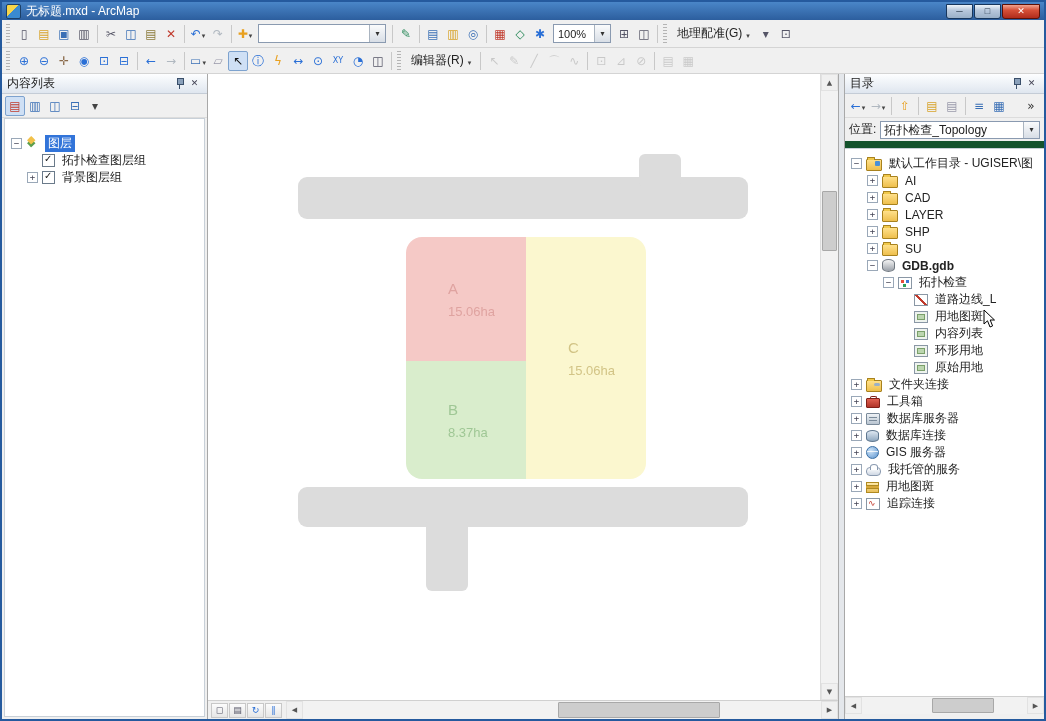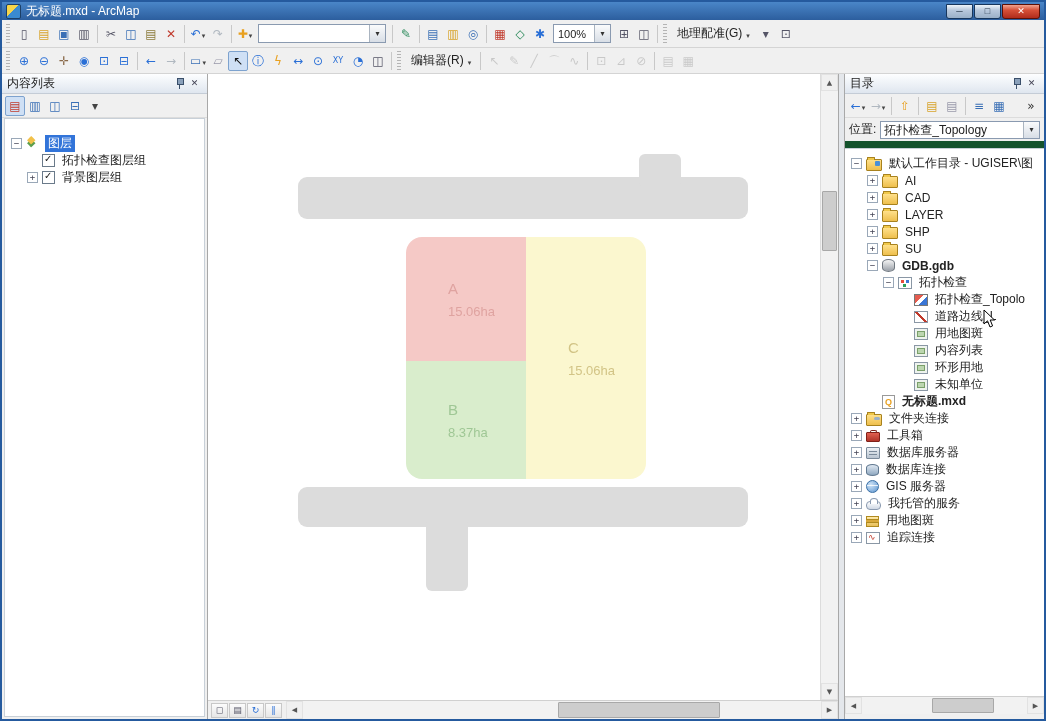--- a/index.html
+++ b/index.html
@@ -565,26 +565,20 @@
           </div>
           <div class="trow">
             <span class="tind" style="width: 32px;"></span>
             <span class="exp">−</span>
             <span class="ti ic-dataset-icon"></span>
             <span class="lbl">拓扑检查</span>
           </div>
           <div class="trow">
             <span class="tind" style="width: 48px;"></span>
             <span class="exp-sp"></span>
-            <span class="ti ic-topology-icon"></span>
-            <span class="lbl">拓扑检查_Topolo</span>
-          </div>
-          <div class="trow">
-            <span class="tind" style="width: 48px;"></span>
-            <span class="exp-sp"></span>
             <span class="ti ic-line-icon"></span>
             <span class="lbl">道路边线_L</span>
           </div>
           <div class="trow">
             <span class="tind" style="width: 48px;"></span>
             <span class="exp-sp"></span>
             <span class="ti ic-polygon-icon"></span>
             <span class="lbl">用地图斑</span>
           </div>
           <div class="trow">
@@ -596,27 +590,21 @@
           <div class="trow">
             <span class="tind" style="width: 48px;"></span>
             <span class="exp-sp"></span>
             <span class="ti ic-polygon-icon"></span>
             <span class="lbl">环形用地</span>
           </div>
           <div class="trow">
             <span class="tind" style="width: 48px;"></span>
             <span class="exp-sp"></span>
             <span class="ti ic-polygon-icon"></span>
-            <span class="lbl">未知单位</span>
-          </div>
-          <div class="trow">
-            <span class="tind" style="width: 16px;"></span>
-            <span class="exp-sp"></span>
-            <span class="ti ic-mxd-icon"></span>
-            <span class="lbl bold">无标题.mxd</span>
+            <span class="lbl">原始用地</span>
           </div>
           <div class="trow">
             <span class="tind" style="width: 0px;"></span>
             <span class="exp">+</span>
             <span class="ti ic-folder-connections-icon"></span>
             <span class="lbl">文件夹连接</span>
           </div>
           <div class="trow">
             <span class="tind" style="width: 0px;"></span>
             <span class="exp">+</span>

